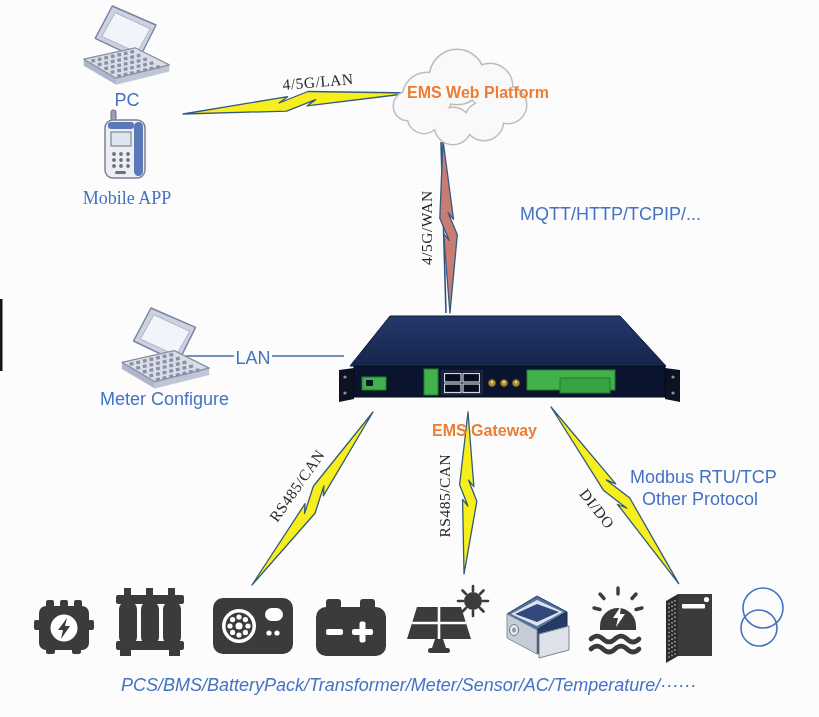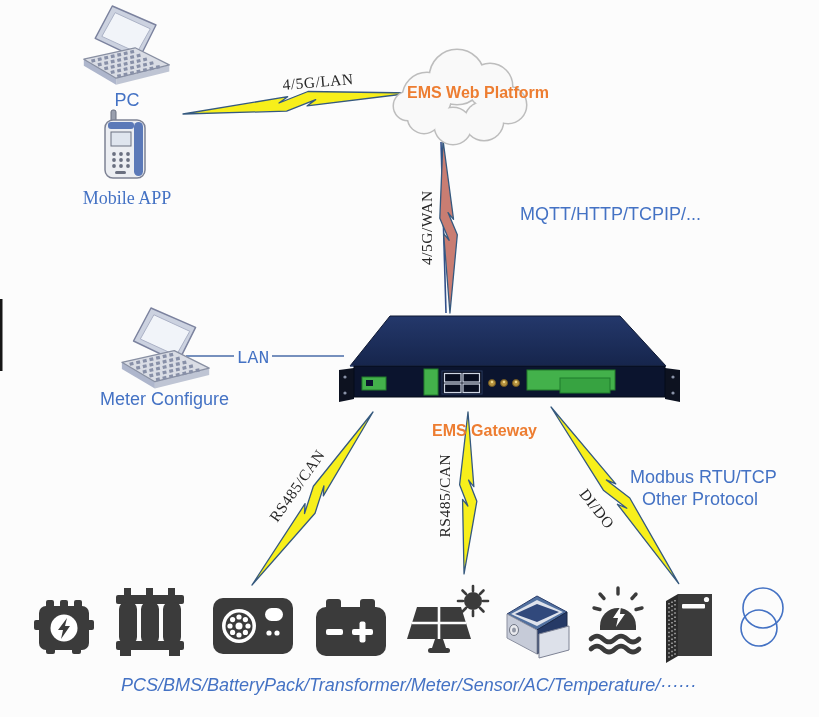--- a/index.html
+++ b/index.html
@@ -267,21 +267,21 @@
 
   <div class="lbl serif rot center" style="left:248px;top:72px;width:140px;color:#262626;transform:rotate(-5deg);">4/5G/LAN</div>
 
   <div class="lbl orange" style="left:407px;top:83px;">EMS Web Platform</div>
 
   <div class="lbl serif rot center" style="left:362px;top:218px;width:130px;transform:rotate(-90deg);">4/5G/WAN</div>
 
   <div class="lbl" style="left:504px;top:203px;margin-left:16px;">MQTT/HTTP/TCPIP/...</div>
 
   <div class="lbl center" style="left:100px;top:388px;width:120px;">Meter Configure</div>
-  <div class="lbl center" style="left:233px;top:347px;width:40px;font-family:Liberation Mono, monospace;">LAN</div>
+  <div class="lbl center" style="left:233px;top:347px;width:40px;">LAN</div>
 
   <div class="lbl orange" style="left:432px;top:421px;">EMS Gateway</div>
 
   <div class="lbl serif rot center" style="left:237px;top:476px;width:120px;transform:rotate(-55deg);">RS485/CAN</div>
   <div class="lbl serif rot center" style="left:380px;top:486px;width:130px;transform:rotate(-90deg);">RS485/CAN</div>
   <div class="lbl serif rot center" style="left:552px;top:499px;width:90px;transform:rotate(52deg);">DI/DO</div>
 
   <div class="lbl center" style="left:630px;top:466px;width:140px;">Modbus RTU/TCP</div>
   <div class="lbl center" style="left:630px;top:488px;width:140px;">Other Protocol</div>
 

